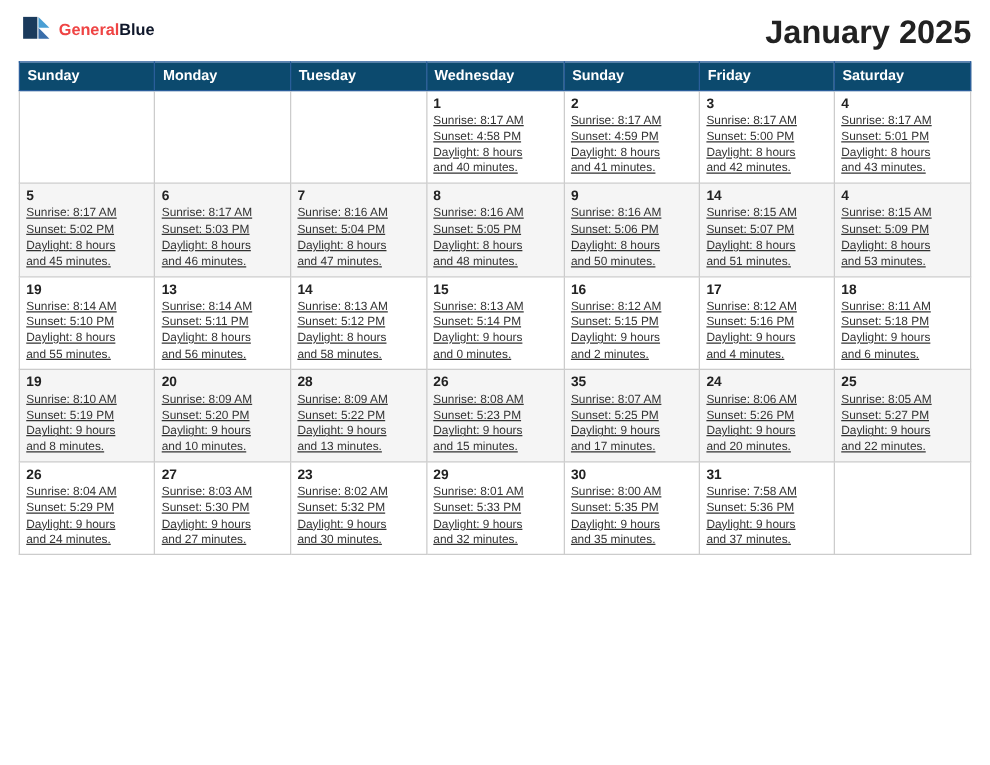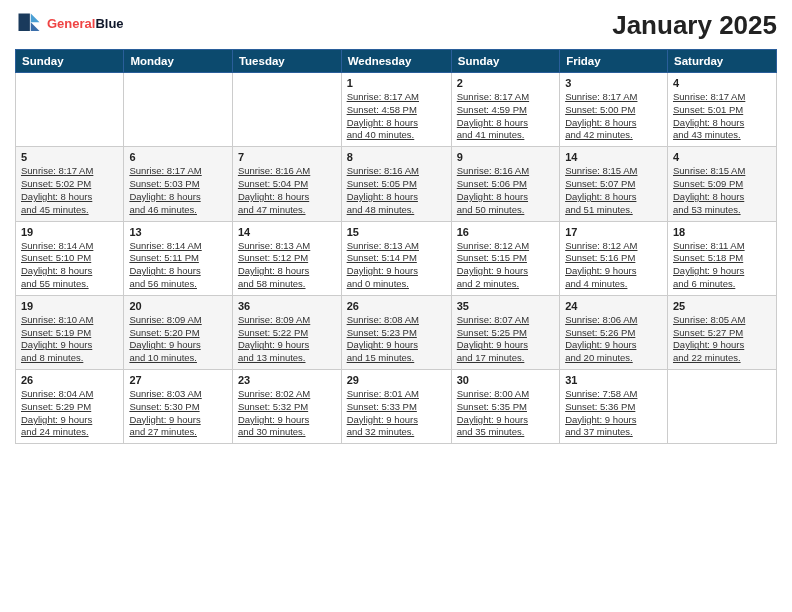--- a/index.html
+++ b/index.html
@@ -211,21 +211,21 @@
         <tr>
           <td>
             <span class="day-num">19</span>
             <div class="day-info">Sunrise: 8:10 AM<br>Sunset: 5:19 PM<br>Daylight: 9 hours<br>and 8 minutes.</div>
           </td>
           <td>
             <span class="day-num">20</span>
             <div class="day-info">Sunrise: 8:09 AM<br>Sunset: 5:20 PM<br>Daylight: 9 hours<br>and 10 minutes.</div>
           </td>
           <td>
-            <span class="day-num">36</span>
+            <span class="day-num">28</span>
             <div class="day-info">Sunrise: 8:09 AM<br>Sunset: 5:22 PM<br>Daylight: 9 hours<br>and 13 minutes.</div>
           </td>
           <td>
             <span class="day-num">26</span>
             <div class="day-info">Sunrise: 8:08 AM<br>Sunset: 5:23 PM<br>Daylight: 9 hours<br>and 15 minutes.</div>
           </td>
           <td>
             <span class="day-num">35</span>
             <div class="day-info">Sunrise: 8:07 AM<br>Sunset: 5:25 PM<br>Daylight: 9 hours<br>and 17 minutes.</div>
           </td>

